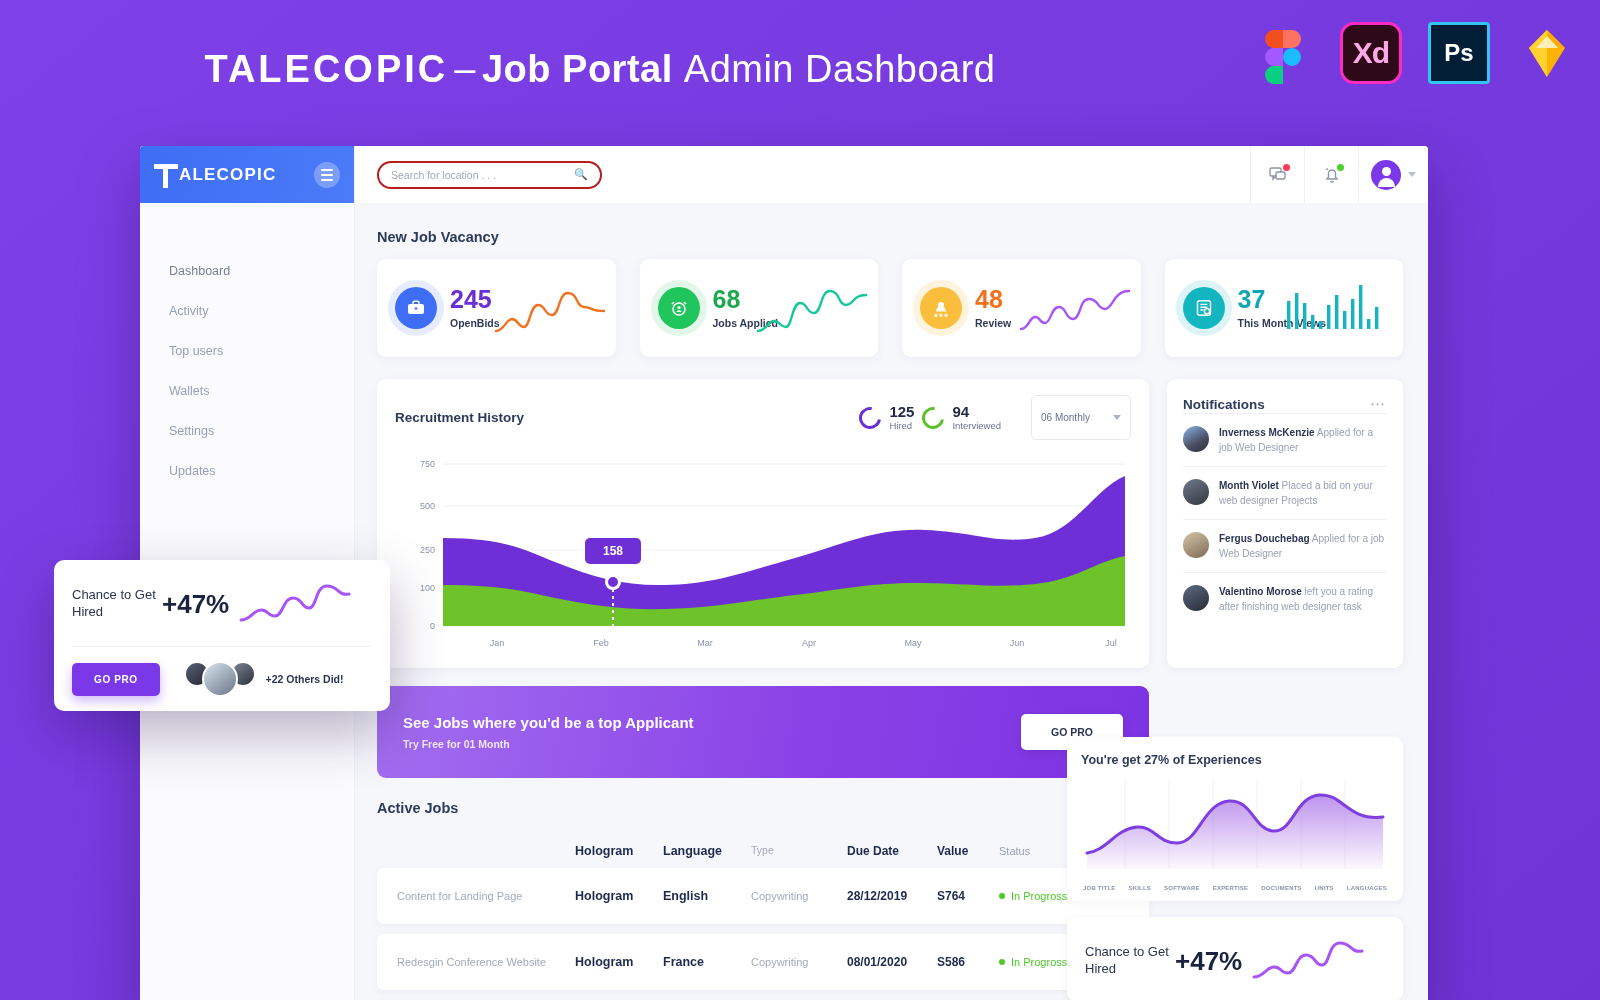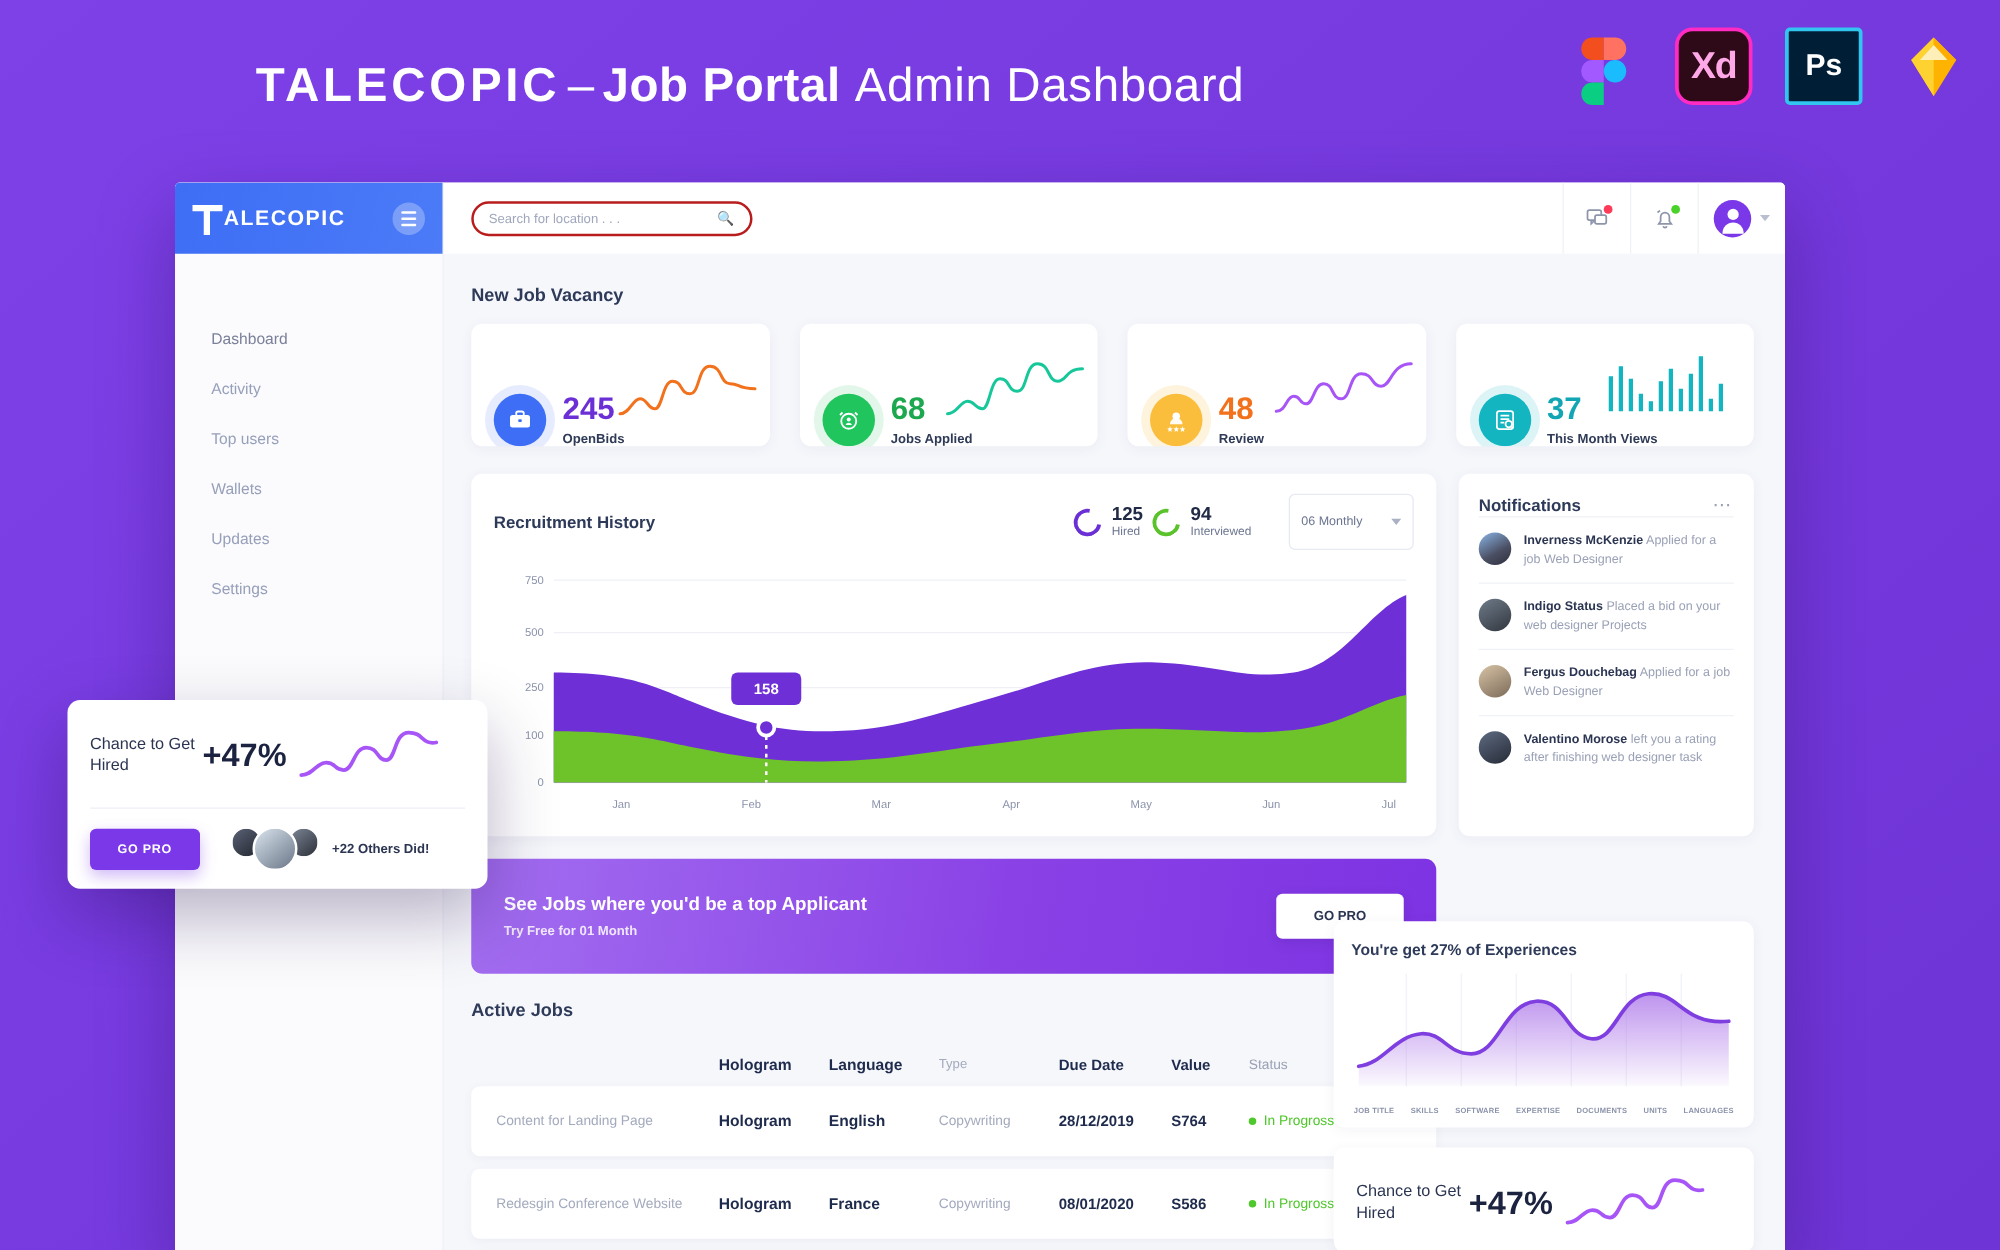--- a/index.html
+++ b/index.html
@@ -77,21 +77,21 @@
   .avatar .head { width: 9px; height: 9px; border-radius: 50%; background: #fff; position: relative; top: -3px; }
   .avatar .body { position: absolute; width: 17px; height: 9px; border-radius: 9px 9px 0 0; background: #fff; margin-top: 15px; }
   .caret { width: 0; height: 0; border-left: 4px solid transparent; border-right: 4px solid transparent; border-top: 5px solid #b9bfd1; }
 
   
   .content { position: absolute; left: 215px; top: 57px; right: 0; bottom: 0; padding: 26px 25px 0 22px; }
   .sec-title { font-size: 14.5px; color: #2e3a59; font-weight: 600; margin-bottom: 14px; }
 
   .stats { display: flex; gap: 24px; }
   .stat-card { flex: 1; height: 98px; background: #fff; border-radius: 9px; box-shadow: 0 2px 10px rgba(60,70,120,.06);
-               display: flex; align-items: flex-end; padding: 0 18px; position: relative; overflow: hidden; }
+               display: flex; align-items: center; padding: 0 18px; position: relative; overflow: hidden; }
   .stat-ico { width: 42px; height: 42px; border-radius: 50%; display: flex; align-items: center; justify-content: center; flex: none; }
   .stat-ico.blue  { background: #3d6ef5; box-shadow: 0 0 0 7px rgba(61,110,245,.13); }
   .stat-ico.green { background: #21c55d; box-shadow: 0 0 0 7px rgba(33,197,93,.13); }
   .stat-ico.amber { background: #fbbe3c; box-shadow: 0 0 0 7px rgba(251,190,60,.18); }
   .stat-ico.teal  { background: #12b5c0; box-shadow: 0 0 0 7px rgba(18,181,192,.15); }
   .stat-txt { margin-left: 13px; }
   .stat-num { font-size: 25px; font-weight: 700; line-height: 1; }
   .stat-num.p { color: #6b2fd6; } .stat-num.g { color: #1ba84e; }
   .stat-num.o { color: #f2711c; } .stat-num.t { color: #12a5b4; }
   .stat-lbl { font-size: 10.5px; font-weight: 700; color: #2f3b57; margin-top: 5px; }
@@ -228,24 +228,24 @@
         <div class="nav-item">
             <span>Activity</span>
           </div>
         <div class="nav-item">
             <span>Top users</span>
           </div>
         <div class="nav-item">
             <span>Wallets</span>
           </div>
         <div class="nav-item">
+            <span>Settings</span>
+          </div>
+        <div class="nav-item">
             <span>Updates</span>
-          </div>
-        <div class="nav-item">
-            <span>Settings</span>
           </div>
       </div>
     </div>
 
     <div class="topbar">
       <div class="search">
         <span>Search for location . . .</span>
         <span class="mag">🔍</span>
       </div>
       <div class="tb-right">
@@ -435,21 +435,21 @@
           <div class="notif-head">
             <div class="notif-title">Notifications</div>
             <div class="dots">⋯</div>
           </div>
           <div class="nrow">
             <div class="nav-av a1"></div>
             <div class="ntxt"><b>Inverness McKenzie</b> <span>Applied for a job Web Designer</span></div>
           </div>
           <div class="nrow">
             <div class="nav-av a2"></div>
-            <div class="ntxt"><b>Indigo Status</b> <span>Placed a bid on your web designer Projects</span></div>
+            <div class="ntxt"><b>Month Violet</b> <span>Placed a bid on your web designer Projects</span></div>
           </div>
           <div class="nrow">
             <div class="nav-av a3"></div>
             <div class="ntxt"><b>Fergus Douchebag</b> <span>Applied for a job Web Designer</span></div>
           </div>
           <div class="nrow">
             <div class="nav-av a4"></div>
             <div class="ntxt"><b>Valentino Morose</b> <span>left you a rating after finishing web designer task</span></div>
           </div>
         </div>

